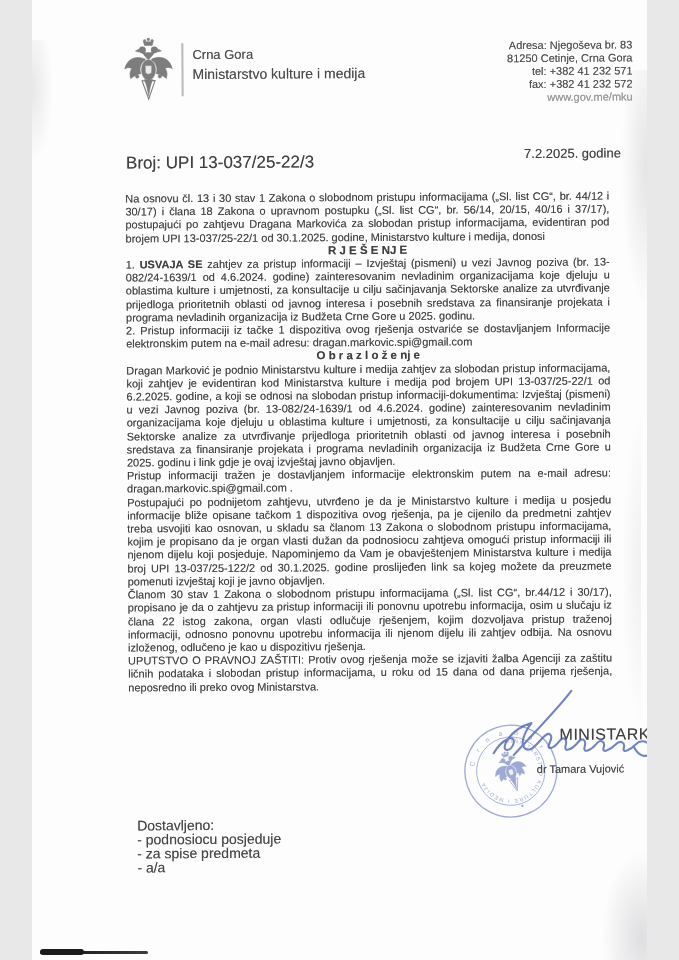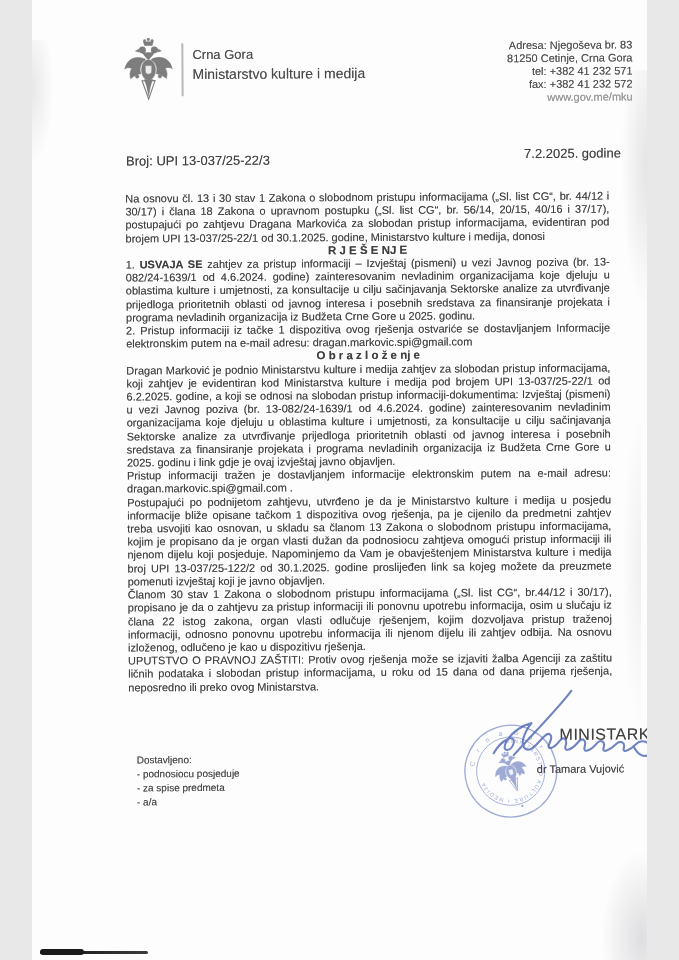--- a/index.html
+++ b/index.html
@@ -14,42 +14,42 @@
   
   .logo{position:absolute;left:92px;top:36px;width:54px;height:64px;color:#7d7d7d;}
   .brand-divider{position:absolute;left:152px;top:42px;width:2px;height:53px;background:#b9b9b9;}
   .brand{position:absolute;left:163px;top:46px;line-height:16px;color:#4a4a4a;}
   .brand .country{font-size:13px;}
   .brand .ministry{font-size:14px;margin-top:3px;}
   .address{position:absolute;right:76px;top:40px;text-align:right;font-size:11px;line-height:13px;color:#4c4c4c;}
   .address .web{color:#9b9b9b;}
 
   
-  .doc-number{position:absolute;left:96px;top:152px;font-size:13px;}
+  .doc-number{position:absolute;left:96px;top:152px;font-size:17px;}
   .doc-date{position:absolute;left:494px;top:147px;font-size:13px;}
 
   
   .main{position:absolute;left:95px;top:191px;width:484px;font-size:11px;line-height:13.2px;text-align:justify;}
   .main p{margin:0;}
   .heading{text-align:center;font-weight:bold;font-size:11.5px;}
   .h-rjesenje{margin:5px 0 7px 0;}
   .h-obrazlozenje{margin:0 0 6px 0;}
   .p-intro{margin-bottom:0;}
   .p-point1{margin-bottom:9px;}
   .p-point2{margin-bottom:9px;}
   .email-underline{}
 
   
   .minister-title{position:absolute;left:526px;top:727px;font-size:16px;letter-spacing:0.5px;color:#414141;}
   .minister-name{position:absolute;left:503px;top:764px;font-size:11px;color:#414141;}
   .stamp{position:absolute;left:427px;top:722px;width:100px;height:100px;opacity:0.58;color:#5b6fb8;}
   .signature-svg{position:absolute;left:452px;top:690px;width:175px;height:88px;color:#4f66b4;opacity:0.8;}
 
   
-  .distribution{position:absolute;left:103px;top:752px;font-size:10px;line-height:14px;color:#454545;}
+  .distribution{position:absolute;left:103px;top:817px;font-size:14px;line-height:14px;color:#454545;}
 
   
   .artifact-line{position:absolute;left:8px;top:951px;width:108px;height:3px;background:linear-gradient(90deg,#151515 0%,#222 40%,#3d3d3d 100%);border-radius:2px;}
   .artifact-line-thick{position:absolute;left:8px;top:949px;width:44px;height:6px;background:#1b1b1b;border-radius:3px;}
   .smudge{position:absolute;pointer-events:none;}
   .smudge.s1{right:0;top:70px;width:26px;height:240px;background:radial-gradient(ellipse at 100% 40%,rgba(170,170,175,0.30),rgba(170,170,175,0) 70%);}
   .smudge.s2{right:0;top:850px;width:46px;height:110px;background:radial-gradient(ellipse at 90% 80%,rgba(165,165,172,0.35),rgba(165,165,172,0) 70%);}
   .smudge.s3{left:0;top:40px;width:20px;height:120px;background:radial-gradient(ellipse at 0% 40%,rgba(175,175,178,0.28),rgba(175,175,178,0) 75%);}
   .smudge.s4{right:6px;top:420px;width:18px;height:300px;background:radial-gradient(ellipse at 100% 50%,rgba(180,180,184,0.18),rgba(180,180,184,0) 75%);}
 </style>

